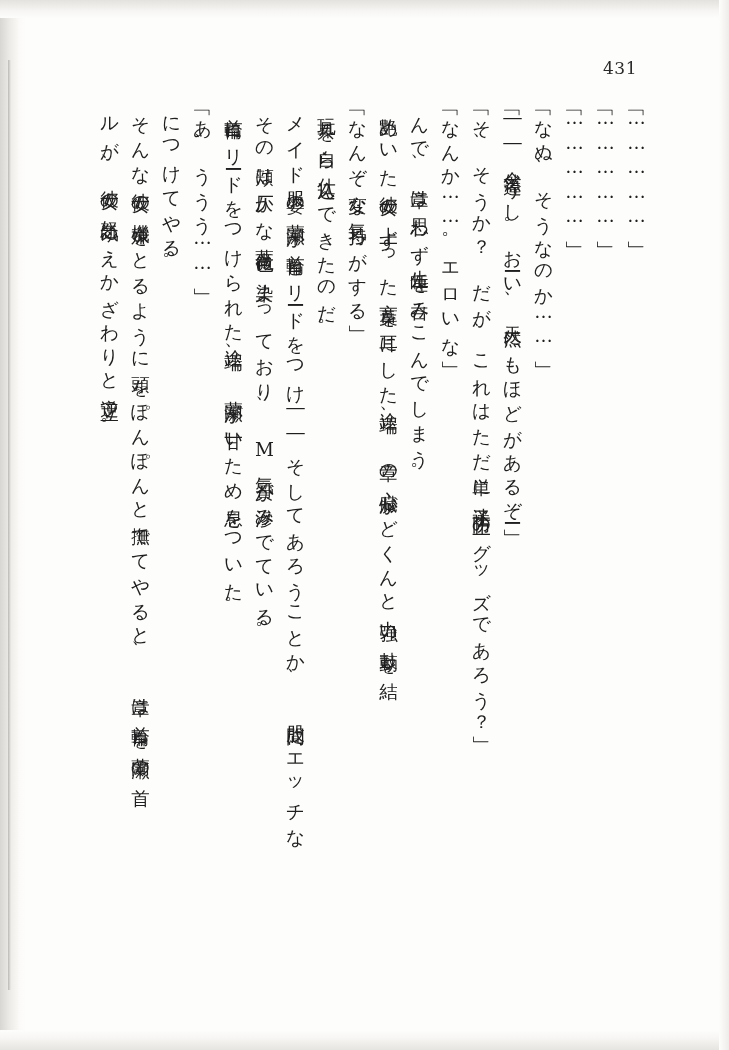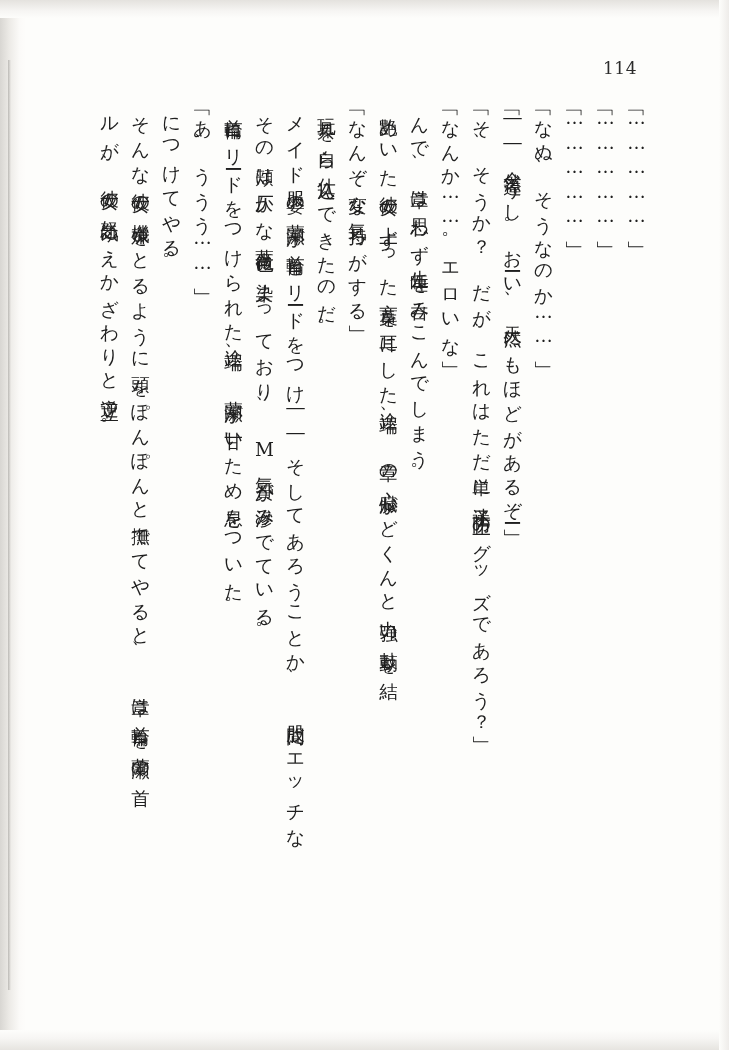--- a/index.html
+++ b/index.html
@@ -100,21 +100,21 @@
 <body>
 
 <div class="page">
 
   <div class="page-edge-left"></div>
   <div class="page-edge-top"></div>
   <div class="page-edge-bottom"></div>
   <div class="page-edge-right"></div>
   <div class="spine-mark"></div>
 
-  <div class="folio">114</div>
+  <div class="folio">431</div>
 
   <div class="textblock">
     <div class="col">ルが、彼女の怒気ゆえかざわりと逆立つ。</div>
     <div class="col">そんな彼女の機嫌をとるように頭をぽんぽんと撫でてやると、　章は首輪を蘭瀬の首</div>
     <div class="col">につけてやる。</div>
     <div class="col indent-1">「あ、ううう……」</div>
     <div class="col">首輪にリードをつけられた途端、　蘭瀬が甘いため息をついた。</div>
     <div class="col">その頬は仄かな薔薇色に染まっており、　M気質が滲みでている。</div>
     <div class="col">メイド服姿の蘭瀬が首輪とリードをつけ――そしてあろうことか、　股間にエッチな</div>
     <div class="col">玩具を自ら仕込んできたのだ。</div>

